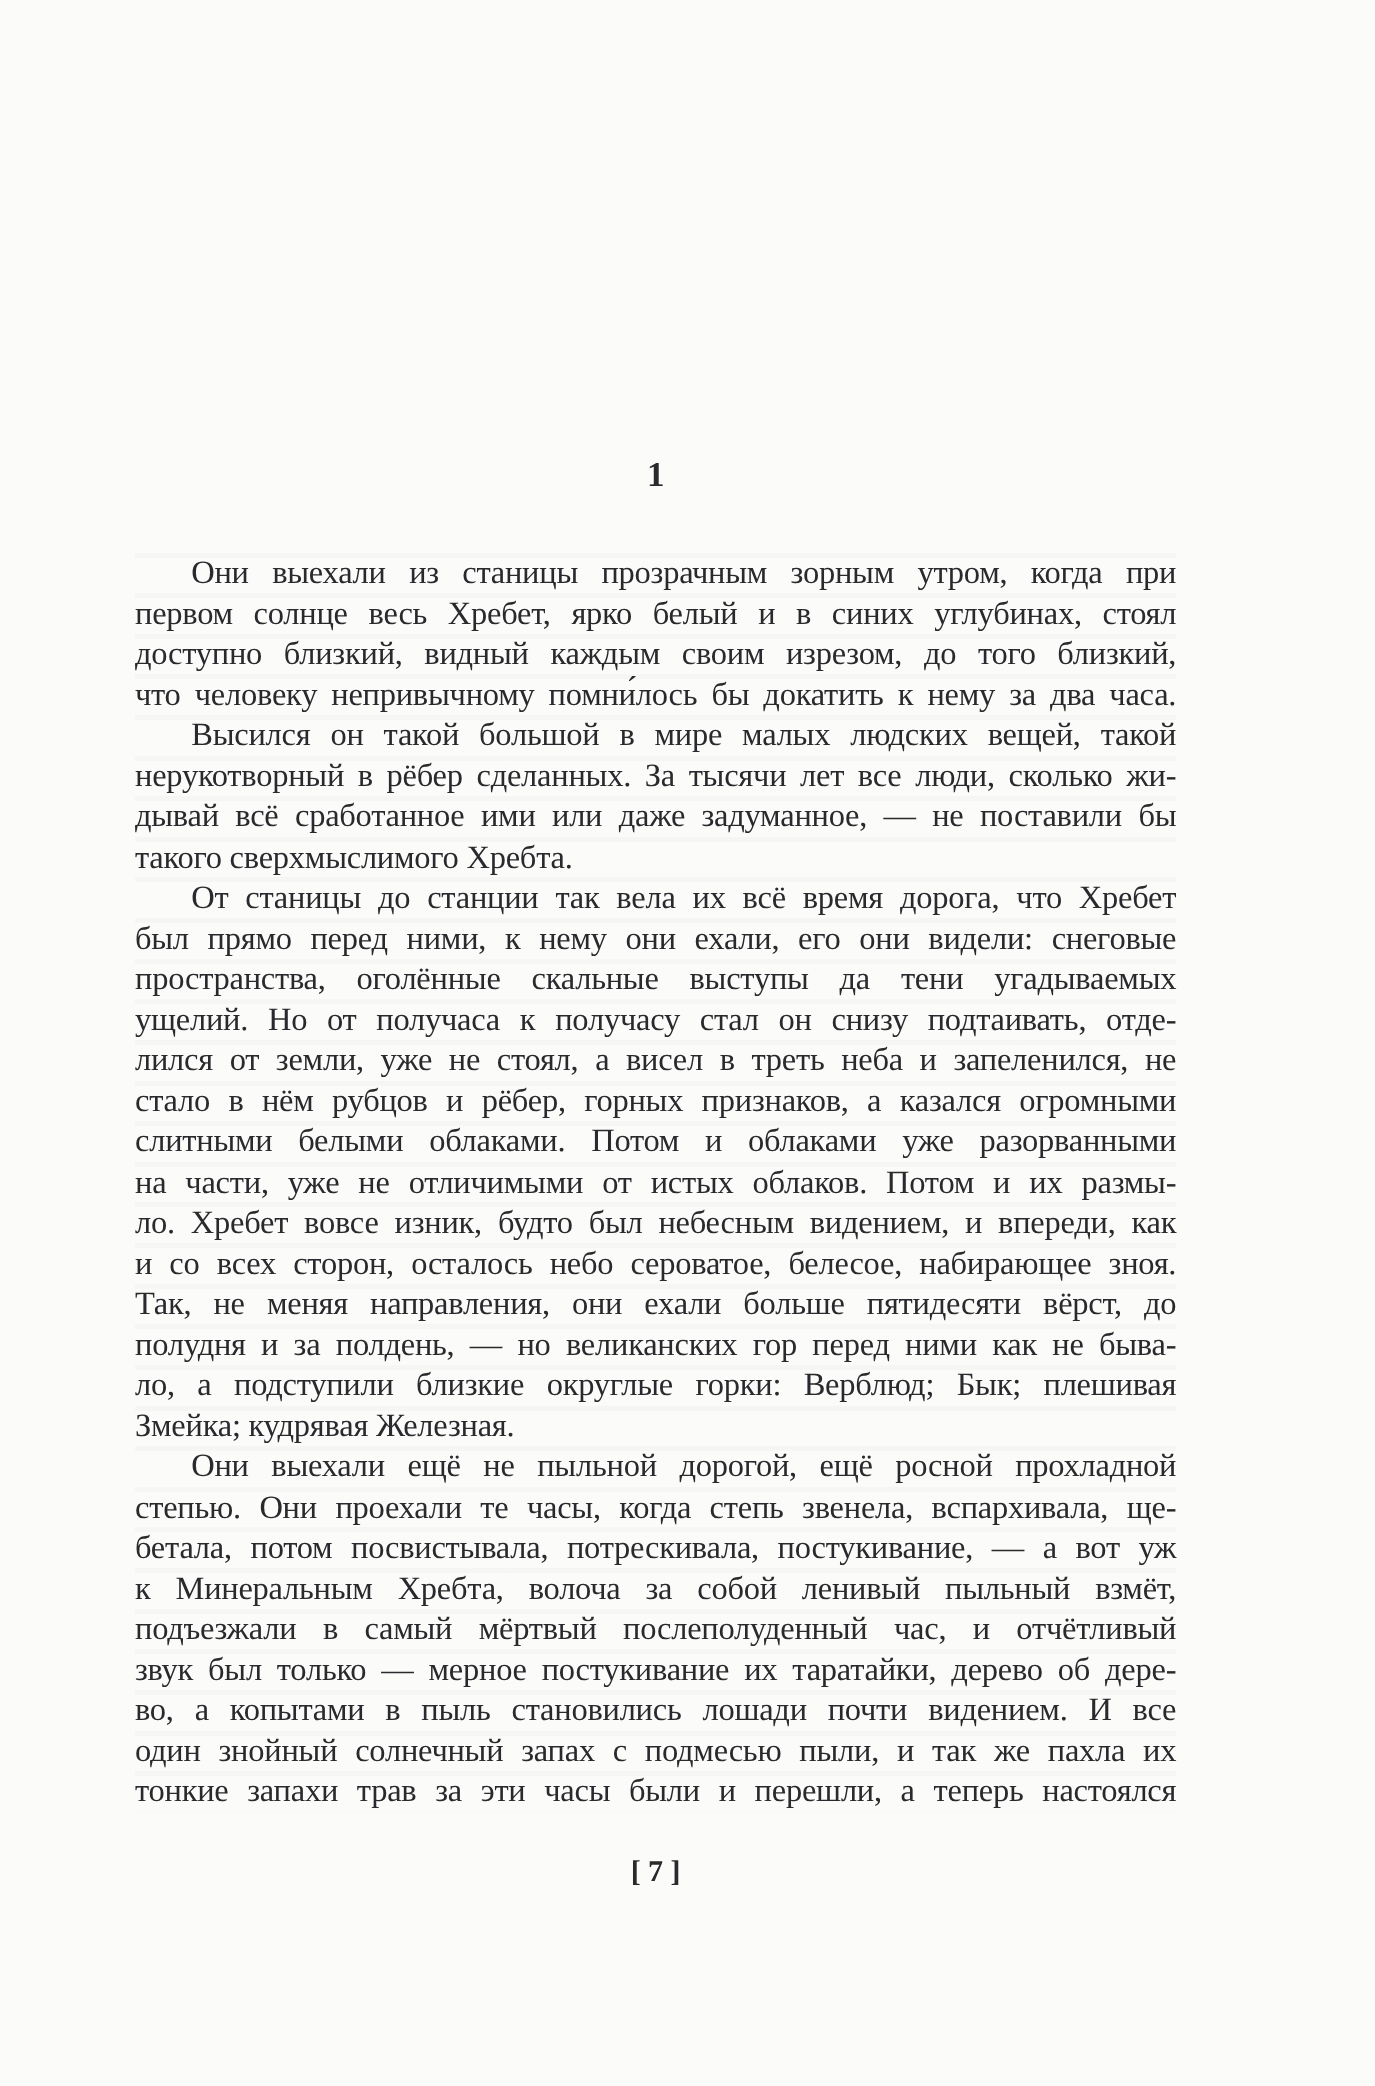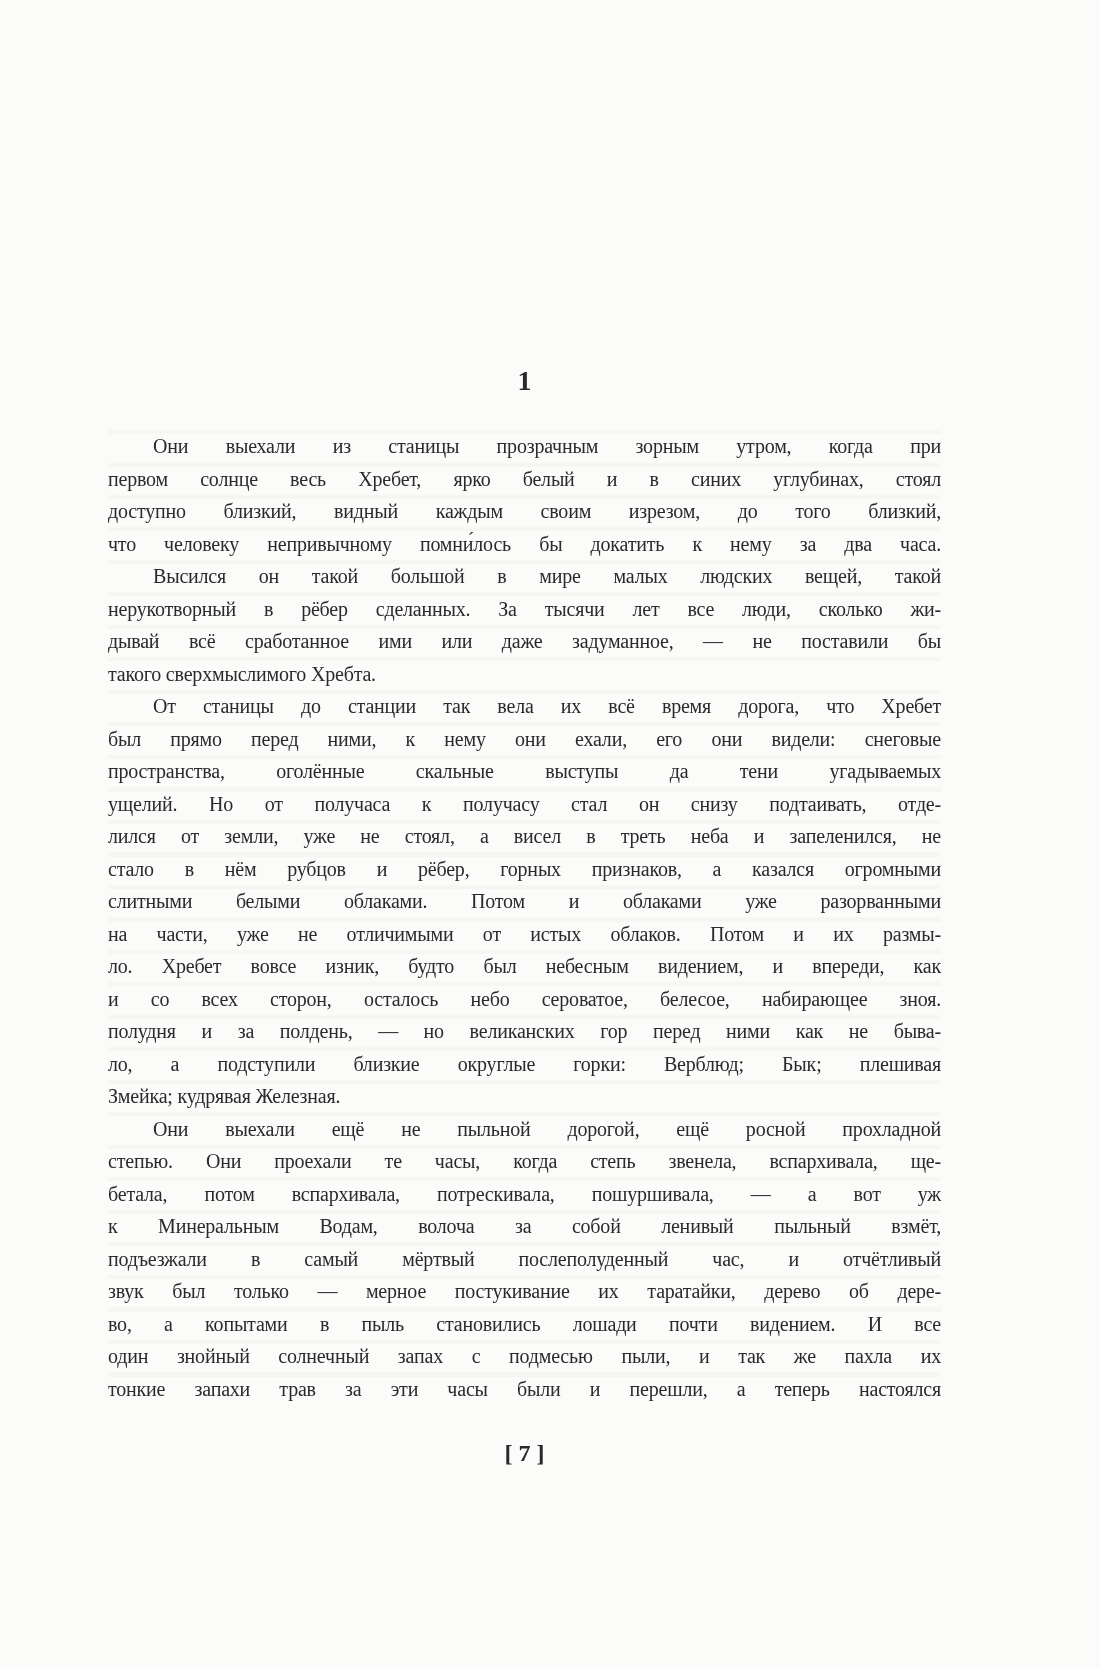--- a/index.html
+++ b/index.html
@@ -23,22 +23,22 @@
     color: #2a2a2e;
   }
   .chapter-number {
     text-align: center;
     font-weight: bold;
     font-size: 28px;
     line-height: 34px;
     height: 34px;
   }
   .body-text {
-    margin-top: 32px;
-    font-size: 20px;
+    margin-top: 44px;
+    font-size: 26px;
     line-height: 32.5px;
     letter-spacing: -0.2px;
     
     background: repeating-linear-gradient(
       to bottom,
       rgba(130,130,130,0.045) 0px,
       rgba(130,130,130,0.045) 4px,
       rgba(130,130,130,0.0) 4px,
       rgba(130,130,130,0.0) 32.5px
     );
@@ -87,30 +87,31 @@
         <div class="line indent">От станицы до станции так вела их всё время дорога, что Хребет</div>
         <div class="line">был прямо перед ними, к нему они ехали, его они видели: снеговые</div>
         <div class="line">пространства, оголённые скальные выступы да тени угадываемых</div>
         <div class="line">ущелий. Но от получаса к получасу стал он снизу подтаивать, отде-</div>
         <div class="line">лился от земли, уже не стоял, а висел в треть неба и запеленился, не</div>
         <div class="line">стало в нём рубцов и рёбер, горных признаков, а казался огромными</div>
         <div class="line">слитными белыми облаками. Потом и облаками уже разорванными</div>
         <div class="line">на части, уже не отличимыми от истых облаков. Потом и их размы-</div>
         <div class="line">ло. Хребет вовсе изник, будто был небесным видением, и впереди, как</div>
         <div class="line">и со всех сторон, осталось небо сероватое, белесое, набирающее зноя.</div>
+        <div class="line">Так, не меняя направления, они ехали больше пятидесяти вёрст, до</div>
         <div class="line">полудня и за полдень, — но великанских гор перед ними как не быва-</div>
         <div class="line">ло, а подступили близкие округлые горки: Верблюд; Бык; плешивая</div>
         <div class="line endpara">Змейка; кудрявая Железная.</div>
       </div>
 
       <div class="paragraph">
         <div class="line indent">Они выехали ещё не пыльной дорогой, ещё росной прохладной</div>
         <div class="line">степью. Они проехали те часы, когда степь звенела, вспархивала, ще-</div>
-        <div class="line">бетала, потом вспархивала, потрескивала, пошуршивала, — а вот уж</div>
-        <div class="line">к Минеральным Водам, волоча за собой ленивый пыльный взмёт,</div>
+        <div class="line">бетала, потом посвистывала, потрескивала, постукивание, — а вот уж</div>
+        <div class="line">к Минеральным Хребта, волоча за собой ленивый пыльный взмёт,</div>
         <div class="line">подъезжали в самый мёртвый послеполуденный час, и отчётливый</div>
         <div class="line">звук был только — мерное постукивание их таратайки, дерево об дере-</div>
         <div class="line">во, а копытами в пыль становились лошади почти видением. И все</div>
         <div class="line">один знойный солнечный запах с подмесью пыли, и так же пахла их</div>
         <div class="line">тонкие запахи трав за эти часы были и перешли, а теперь настоялся</div>
       </div>
 
     </div>
 
     <div class="footer">[ 7 ]</div>

